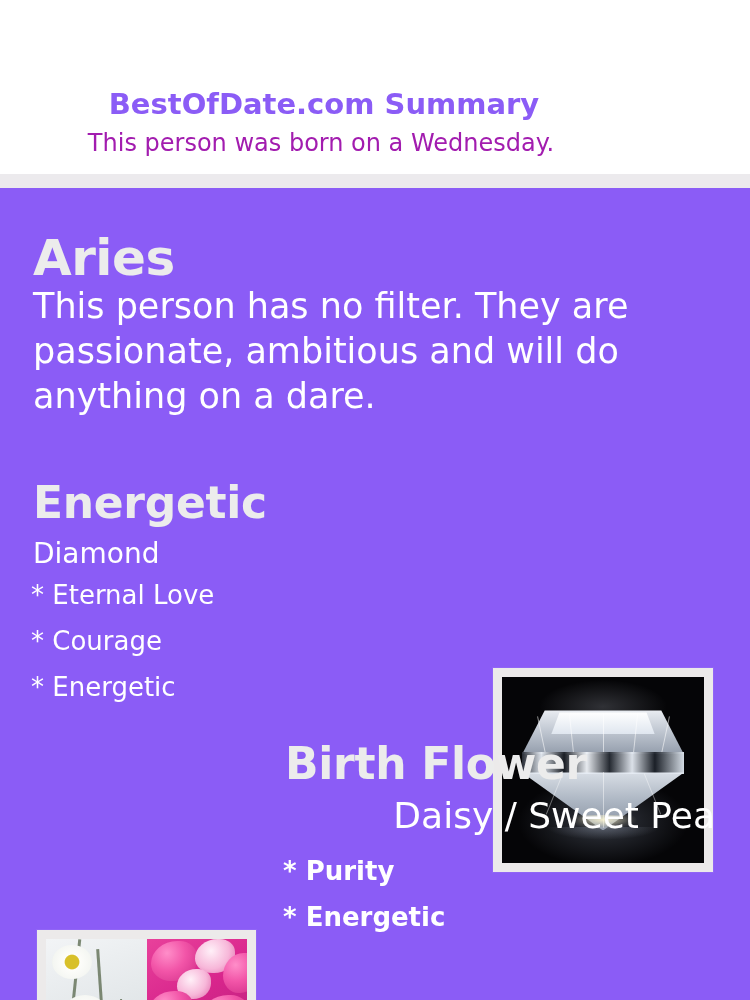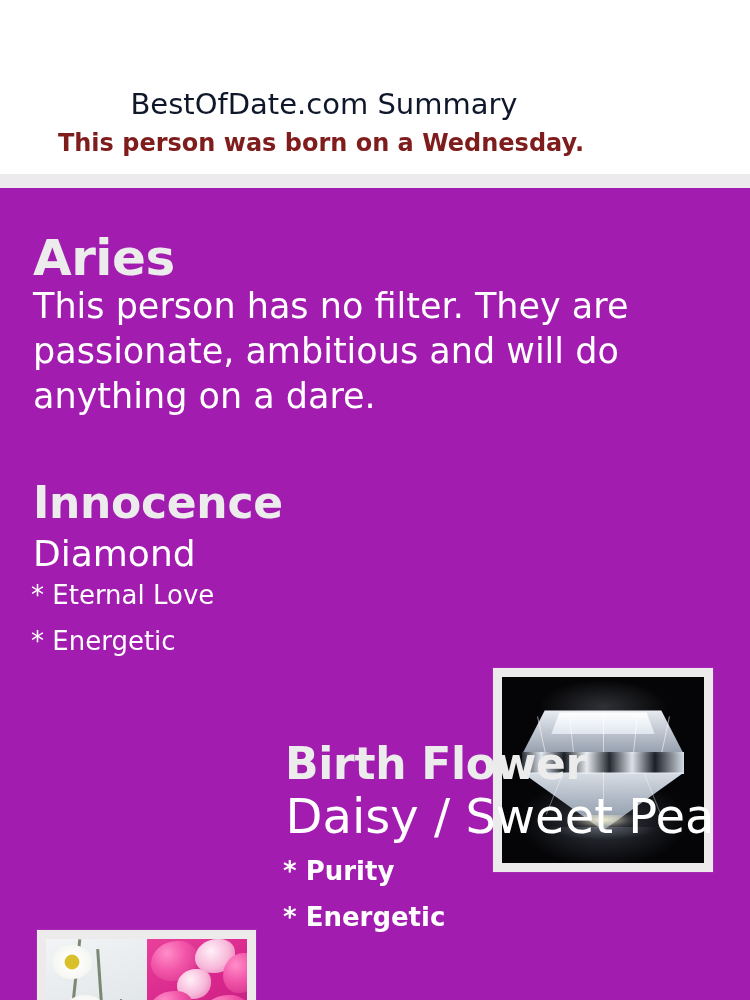--- a/index.html
+++ b/index.html
@@ -17,37 +17,37 @@
     position:absolute; left:0; top:0; width:750px; height:174px;
     background:#ffffff; text-align:center;
   }
   .header-date {
     position:absolute; left:0; top:28px; width:750px;
     font-size:46px; font-weight:bold; line-height:56px;
     color:#f4421a; letter-spacing:-0.5px;
   }
   .header-site {
     position:absolute; left:0; top:86px; width:648px;
-    font-size:29px; font-weight:normal; line-height:36px;
-    color:#0f172a;
+    font-size:29px; font-weight:bold; line-height:36px;
+    color:#8b5cf6;
   }
   .header-born {
     position:absolute; left:0; top:128px; width:642px;
-    font-size:24px; font-weight:bold; line-height:30px;
-    color:#7f1d1d;
+    font-size:24px; font-weight:normal; line-height:30px;
+    color:#a21caf;
   }
   .divider {
     position:absolute; left:0; top:174px; width:750px; height:14px;
     background:#eceaed;
   }
 
   
   .body-panel {
     position:absolute; left:0; top:188px; width:750px; height:812px;
-    background:#a21caf;
+    background:#8b5cf6;
   }
 
   
   .sign-title {
     position:absolute; left:33px; top:41px;
     font-size:50px; font-weight:bold; line-height:58px;
     color:#ececec; letter-spacing:-0.5px;
   }
   .sign-desc {
     position:absolute; left:33px; top:96px; width:620px;
@@ -56,42 +56,42 @@
   }
 
   
   .stone-title {
     position:absolute; left:33px; top:288px;
     font-size:44px; font-weight:bold; line-height:54px;
     color:#ececec; letter-spacing:-0.3px;
   }
   .stone-name {
     position:absolute; left:33px; top:344px;
-    font-size:36px; font-weight:normal; line-height:44px;
+    font-size:28px; font-weight:normal; line-height:44px;
     color:#ffffff;
   }
   .stone-traits {
     position:absolute; left:31px; top:384px; width:420px;
     list-style:none;
   }
   .stone-traits li {
     font-size:26px; font-weight:normal; line-height:46px;
     color:#ffffff; white-space:nowrap;
   }
 
   
   .flower-title {
     position:absolute; left:285px; top:548px; width:430px;
     font-size:44px; font-weight:bold; line-height:56px;
     color:#ececec; letter-spacing:-0.3px; text-align:left;
   }
   .flower-name {
     position:absolute; left:285px; top:606px; width:430px;
-    font-size:48px; font-weight:normal; line-height:44px;
-    color:#ffffff; text-align:center;
+    font-size:36px; font-weight:normal; line-height:44px;
+    color:#ffffff; text-align:right;
   }
   .flower-traits {
     position:absolute; left:283px; top:660px; width:430px;
     list-style:none;
   }
   .flower-traits li {
     font-size:26px; font-weight:bold; line-height:46px;
     color:#ffffff; white-space:nowrap;
   }
 
@@ -199,24 +199,25 @@
     <div class="header-site">BestOfDate.com Summary</div>
     <div class="header-born">This person was born on a Wednesday.</div>
   </div>
   <div class="divider"></div>
 
   <div class="body-panel">
 
     <div class="sign-title">Aries</div>
     <div class="sign-desc">This person has no filter. They are passionate, ambitious and will do anything on a dare.</div>
 
-    <div class="stone-title">Innocence</div>
+    <div class="stone-title">Energetic</div>
     <div class="stone-name">Diamond</div>
     <ul class="stone-traits">
       <li>* Eternal Love</li>
+      <li>* Courage</li>
       <li>* Energetic</li>
     </ul>
 
     <div class="photo-frame diamond-frame">
       <div class="photo-inner">
         <div class="diamond-scene">
           <div class="gem">
             <div class="gem-crown"></div>
             <div class="gem-table"></div>
             <div class="gem-facet f1"></div>

